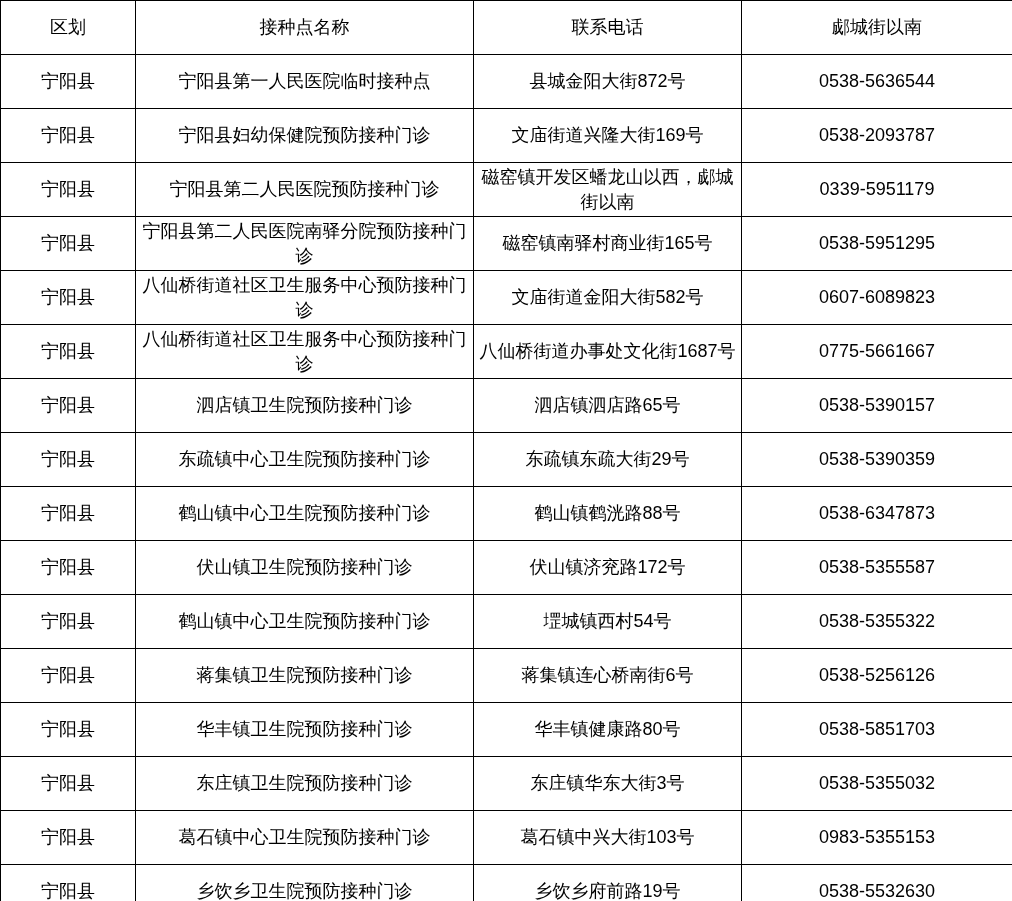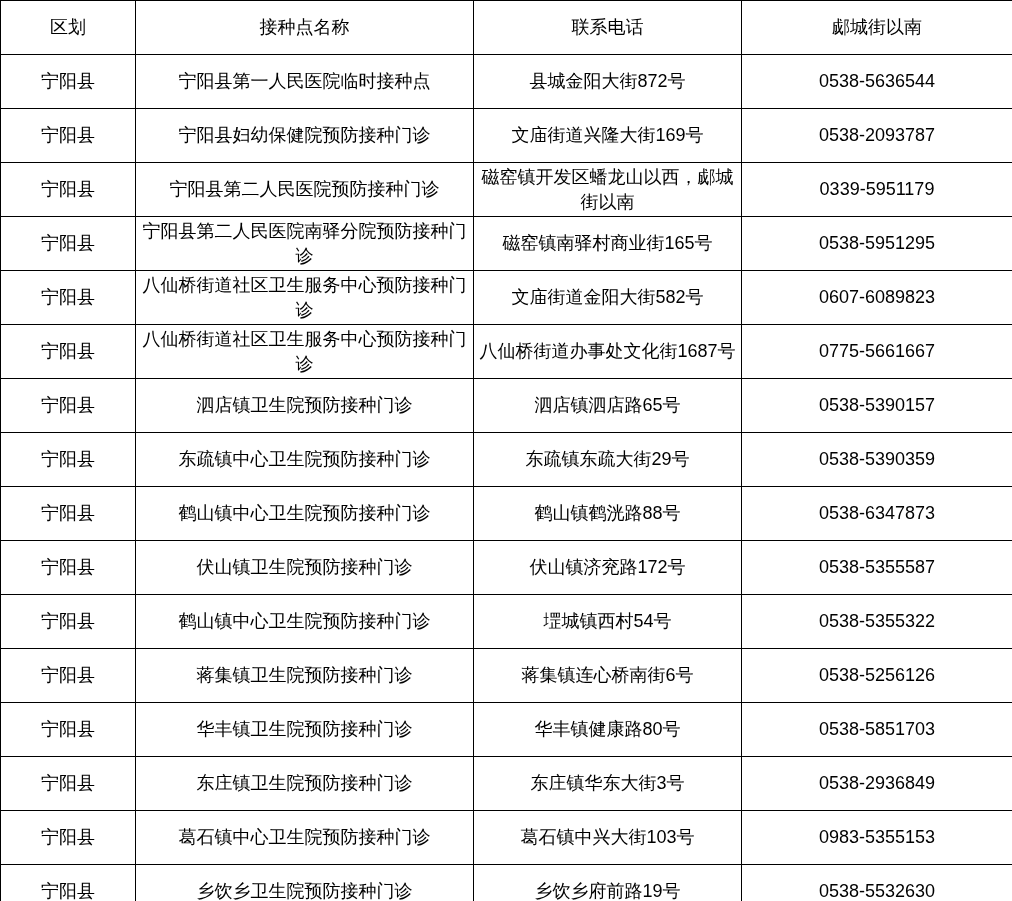--- a/index.html
+++ b/index.html
@@ -131,21 +131,21 @@
       <tr>
         <td>宁阳县</td>
         <td>华丰镇卫生院预防接种门诊</td>
         <td>华丰镇健康路80号</td>
         <td>0538-5851703</td>
       </tr>
       <tr>
         <td>宁阳县</td>
         <td>东庄镇卫生院预防接种门诊</td>
         <td>东庄镇华东大街3号</td>
-        <td>0538-2936849</td>
+        <td>0538-5355032</td>
       </tr>
       <tr>
         <td>宁阳县</td>
         <td>葛石镇中心卫生院预防接种门诊</td>
         <td>葛石镇中兴大街103号</td>
         <td>0983-5355153</td>
       </tr>
       <tr>
         <td>宁阳县</td>
         <td>乡饮乡卫生院预防接种门诊</td>

